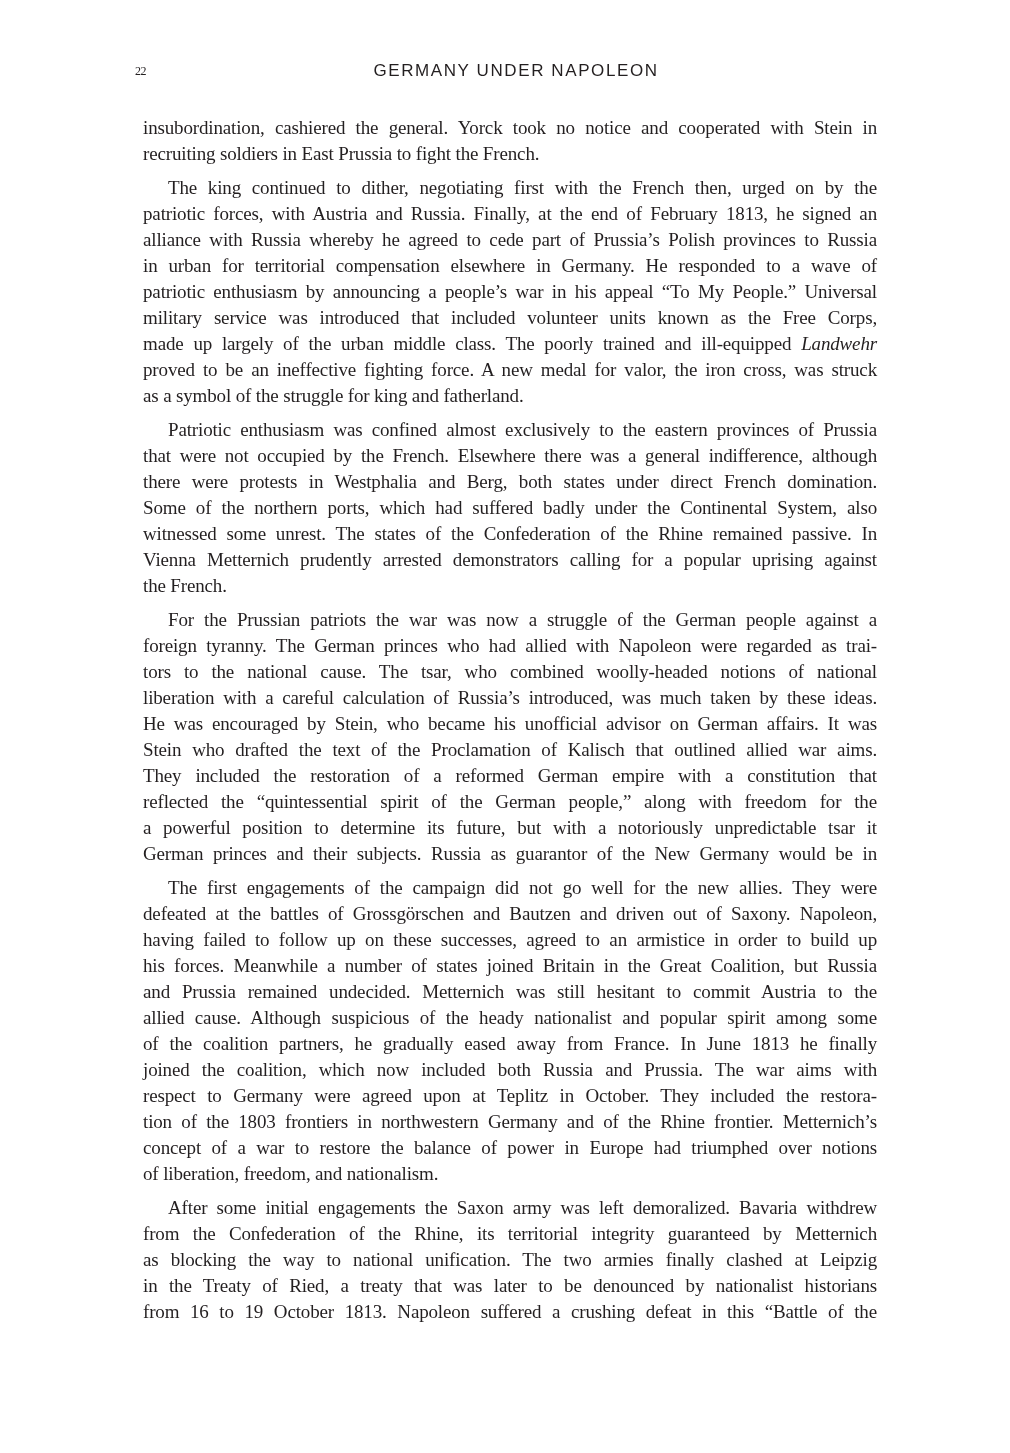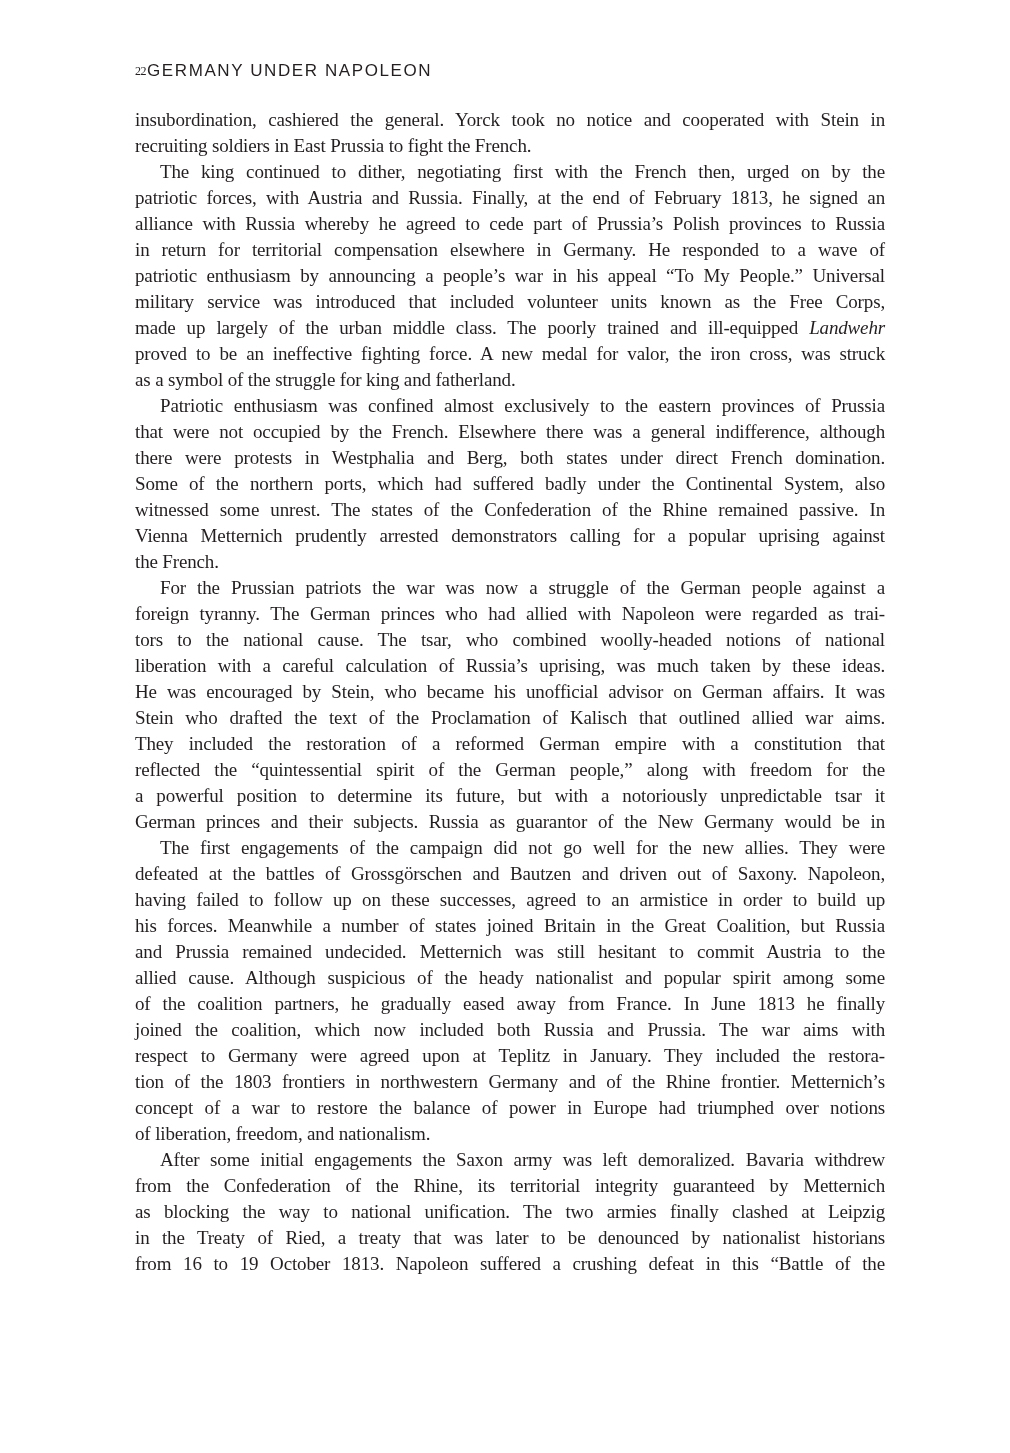--- a/index.html
+++ b/index.html
@@ -21,35 +21,36 @@
     top: 59px;
     font-size: 12px;
     line-height: 24px;
     letter-spacing: -0.5px;
   }
   .running-head {
     position: absolute;
     left: 135px;
     width: 750px;
     top: 59px;
+    text-align: center;
     font-family: "Liberation Sans", "DejaVu Sans", sans-serif;
     font-size: 17px;
     line-height: 24px;
     letter-spacing: 1.6px;
     padding-left: 12px;
     box-sizing: border-box;
   }
   .body-text {
     position: absolute;
     left: 135px;
     top: 107px;
     width: 750px;
   }
   .para {
-    margin: 0;
+    margin: 8px;
   }
   .line {
     display: block;
     height: 26px;
     line-height: 26px;
     font-size: 19px;
     white-space: nowrap;
     text-align: justify;
     text-align-last: justify;
     letter-spacing: -0.15px;
@@ -74,21 +75,21 @@
 
   <div class="para">
     <span class="line">insubordination, cashiered the general. Yorck took no notice and cooperated with Stein in</span>
     <span class="line last">recruiting soldiers in East Prussia to fight the French.</span>
   </div>
 
   <div class="para">
     <span class="line indent">The king continued to dither, negotiating first with the French then, urged on by the</span>
     <span class="line">patriotic forces, with Austria and Russia. Finally, at the end of February 1813, he signed an</span>
     <span class="line">alliance with Russia whereby he agreed to cede part of Prussia’s Polish provinces to Russia</span>
-    <span class="line">in return for territorial compensation elsewhere in Germany. He responded to a wave of</span>
+    <span class="line">in urban for territorial compensation elsewhere in Germany. He responded to a wave of</span>
     <span class="line">patriotic enthusiasm by announcing a people’s war in his appeal “To My People.” Universal</span>
     <span class="line">military service was introduced that included volunteer units known as the Free Corps,</span>
     <span class="line"><span>made up largely of the urban middle class. The poorly trained and ill-equipped </span><span class="ital">Landwehr</span></span>
     <span class="line">proved to be an ineffective fighting force. A new medal for valor, the iron cross, was struck</span>
     <span class="line last">as a symbol of the struggle for king and fatherland.</span>
   </div>
 
   <div class="para">
     <span class="line indent">Patriotic enthusiasm was confined almost exclusively to the eastern provinces of Prussia</span>
     <span class="line">that were not occupied by the French. Elsewhere there was a general indifference, although</span>
@@ -96,39 +97,39 @@
     <span class="line">Some of the northern ports, which had suffered badly under the Continental System, also</span>
     <span class="line">witnessed some unrest. The states of the Confederation of the Rhine remained passive. In</span>
     <span class="line">Vienna Metternich prudently arrested demonstrators calling for a popular uprising against</span>
     <span class="line last">the French.</span>
   </div>
 
   <div class="para">
     <span class="line indent">For the Prussian patriots the war was now a struggle of the German people against a</span>
     <span class="line">foreign tyranny. The German princes who had allied with Napoleon were regarded as trai-</span>
     <span class="line">tors to the national cause. The tsar, who combined woolly-headed notions of national</span>
-    <span class="line">liberation with a careful calculation of Russia’s uprising, was much taken by these ideas.</span>
+    <span class="line">liberation with a careful calculation of Russia’s introduced, was much taken by these ideas.</span>
     <span class="line">He was encouraged by Stein, who became his unofficial advisor on German affairs. It was</span>
     <span class="line">Stein who drafted the text of the Proclamation of Kalisch that outlined allied war aims.</span>
     <span class="line">They included the restoration of a reformed German empire with a constitution that</span>
     <span class="line">reflected the “quintessential spirit of the German people,” along with freedom for the</span>
     <span class="line">a powerful position to determine its future, but with a notoriously unpredictable tsar it</span>
     <span class="line">German princes and their subjects. Russia as guarantor of the New Germany would be in</span>
   </div>
 
   <div class="para">
     <span class="line indent">The first engagements of the campaign did not go well for the new allies. They were</span>
     <span class="line">defeated at the battles of Grossgörschen and Bautzen and driven out of Saxony. Napoleon,</span>
     <span class="line">having failed to follow up on these successes, agreed to an armistice in order to build up</span>
     <span class="line">his forces. Meanwhile a number of states joined Britain in the Great Coalition, but Russia</span>
     <span class="line">and Prussia remained undecided. Metternich was still hesitant to commit Austria to the</span>
     <span class="line">allied cause. Although suspicious of the heady nationalist and popular spirit among some</span>
     <span class="line">of the coalition partners, he gradually eased away from France. In June 1813 he finally</span>
     <span class="line">joined the coalition, which now included both Russia and Prussia. The war aims with</span>
-    <span class="line">respect to Germany were agreed upon at Teplitz in January. They included the restora-</span>
+    <span class="line">respect to Germany were agreed upon at Teplitz in October. They included the restora-</span>
     <span class="line">tion of the 1803 frontiers in northwestern Germany and of the Rhine frontier. Metternich’s</span>
     <span class="line">concept of a war to restore the balance of power in Europe had triumphed over notions</span>
     <span class="line last">of liberation, freedom, and nationalism.</span>
   </div>
 
   <div class="para">
     <span class="line indent">After some initial engagements the Saxon army was left demoralized. Bavaria withdrew</span>
     <span class="line">from the Confederation of the Rhine, its territorial integrity guaranteed by Metternich</span>
     <span class="line">as blocking the way to national unification. The two armies finally clashed at Leipzig</span>
     <span class="line">in the Treaty of Ried, a treaty that was later to be denounced by nationalist historians</span>

